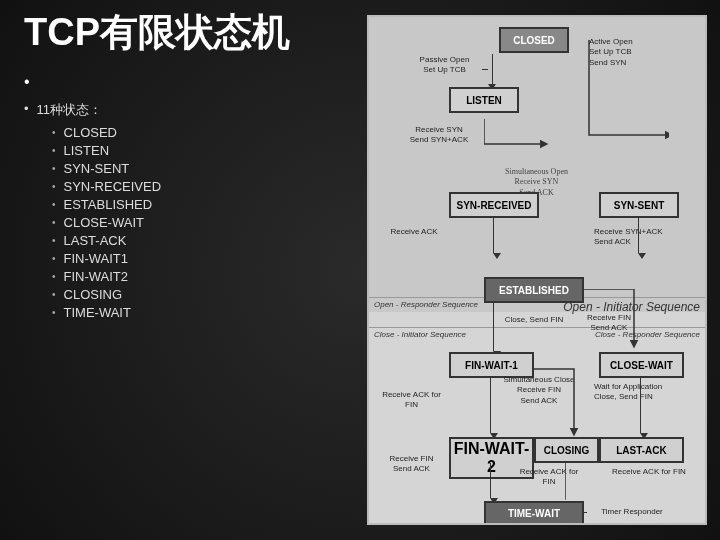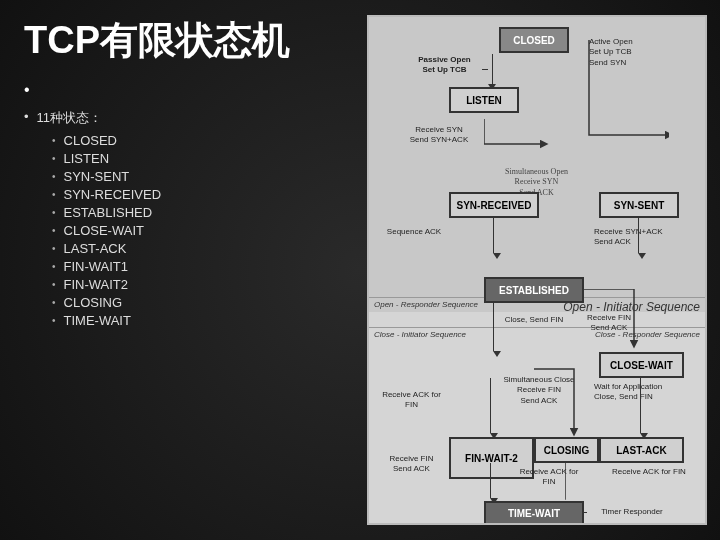--- a/index.html
+++ b/index.html
@@ -10,21 +10,21 @@
       background: #1a1a1a;
       background-image: radial-gradient(circle at 50% 50%, #2a2a2a 0%, #111 100%);
       font-family: Arial, sans-serif;
       color: #fff;
       overflow: hidden;
       display: flex;
     }
 
     .left-panel {
       width: 360px;
-      padding: 20px 24px;
+      padding: 12px 24px;
       flex-shrink: 0;
     }
 
     .title {
       font-size: 38px;
       font-weight: bold;
       color: #fff;
       margin-bottom: 18px;
       line-height: 1.1;
     }
@@ -208,21 +208,21 @@
 
     <div class="diag-box gray" style="left:130px;top:10px;width:70px;height:26px;font-size:10px;">
       CLOSED
     </div>
 
     <div style="position:absolute;left:119px;top:37px;display:flex;flex-direction:column;align-items:center;">
       <div style="width:1px;height:30px;background:#333;"></div>
       <div style="width:0;height:0;border-left:4px solid transparent;border-right:4px solid transparent;border-top:6px solid #333;"></div>
     </div>
 
-    <div class="diag-label" style="left:38px;top:38px;width:75px;font-size:8px;font-weight:bold;">Passive Open<br>Set Up TCB</div>
+    <div class="diag-label" style="left:38px;top:38px;width:75px;font-size:8px;">Passive Open<br>Set Up TCB</div>
 
     <div style="position:absolute;left:113px;top:52px;display:flex;flex-direction:row;align-items:center;">
       <div style="width:6px;height:1px;background:#333;"></div>
     </div>
 
     <div class="diag-box" style="left:80px;top:70px;width:70px;height:26px;font-size:10px;">
       LISTEN
     </div>
 
     <div class="diag-label" style="left:220px;top:20px;width:90px;font-size:8px;text-align:left;">Active Open<br>Set Up TCB<br>Send SYN</div>
@@ -254,21 +254,21 @@
     <div class="diag-label" style="left:130px;top:150px;width:75px;font-size:8px;color:#444;font-family:Liberation Serif, serif;">Simultaneous Open<br>Receive SYN<br>Send ACK</div>
 
     <div class="diag-box" style="left:80px;top:175px;width:90px;height:26px;font-size:10px;">
       SYN-RECEIVED
     </div>
 
     <div class="diag-box" style="left:230px;top:175px;width:80px;height:26px;font-size:10px;">
       SYN-SENT
     </div>
 
-    <div class="diag-label" style="left:10px;top:210px;width:70px;font-size:8px;">Sequence ACK</div>
+    <div class="diag-label" style="left:10px;top:210px;width:70px;font-size:8px;">Receive ACK</div>
 
     <div style="position:absolute;left:124px;top:201px;">
       <div style="width:1px;height:35px;background:#333;"></div>
       <div style="width:0;height:0;border-left:4px solid transparent;border-right:4px solid transparent;border-top:6px solid #333;"></div>
     </div>
 
     <div class="diag-label" style="left:225px;top:210px;width:90px;font-size:8px;text-align:left;">Receive SYN+ACK<br>Send ACK</div>
 
     <div style="position:absolute;left:269px;top:201px;">
       <div style="width:1px;height:35px;background:#333;"></div>
@@ -302,20 +302,23 @@
       <svg width="100" height="65" style="position:absolute;left:0;top:0;">
         <defs>
             <marker id="ah3" markerWidth="6" markerHeight="6" refX="3" refY="3" orient="auto">
           <path d="M0,0 L6,3 L0,6 Z" fill="#333"></path>
         </marker>
           </defs>
         <path d="M0,0 L50,0 L50,55" fill="none" stroke="#333" stroke-width="1.5" marker-end="url(#ah3)"></path>
       </svg>
     </div>
 
+    <div class="diag-box" style="left:80px;top:335px;width:85px;height:26px;font-size:10px;">
+      FIN-WAIT-1
+    </div>
 
     <div class="diag-box" style="left:230px;top:335px;width:85px;height:26px;font-size:10px;">
       CLOSE-WAIT
     </div>
 
     <div class="diag-label" style="left:130px;top:358px;width:80px;font-size:8px;">Simultaneous Close<br>Receive FIN<br>Send ACK</div>
 
     <div class="diag-label" style="left:10px;top:373px;width:65px;font-size:8px;">Receive ACK for FIN</div>
 
     <div style="position:absolute;left:121px;top:361px;">
@@ -334,21 +337,21 @@
       </svg>
     </div>
 
     <div class="diag-label" style="left:225px;top:365px;width:90px;font-size:8px;text-align:left;">Wait for Application<br>Close, Send FIN</div>
 
     <div style="position:absolute;left:271px;top:361px;">
       <div style="width:1px;height:55px;background:#333;"></div>
       <div style="width:0;height:0;border-left:4px solid transparent;border-right:4px solid transparent;border-top:6px solid #333;"></div>
     </div>
 
-    <div class="diag-box" style="left:80px;top:420px;width:85px;height:42px;font-size:10px;">
+    <div class="diag-box" style="left:80px;top:420px;width:85px;height:42px;font-size:16px;">
       FIN-WAIT-2
     </div>
 
     <div class="diag-box" style="left:165px;top:420px;width:65px;height:26px;font-size:10px;">
       CLOSING
     </div>
 
     <div class="diag-box" style="left:230px;top:420px;width:85px;height:26px;font-size:10px;">
       LAST-ACK
     </div>

